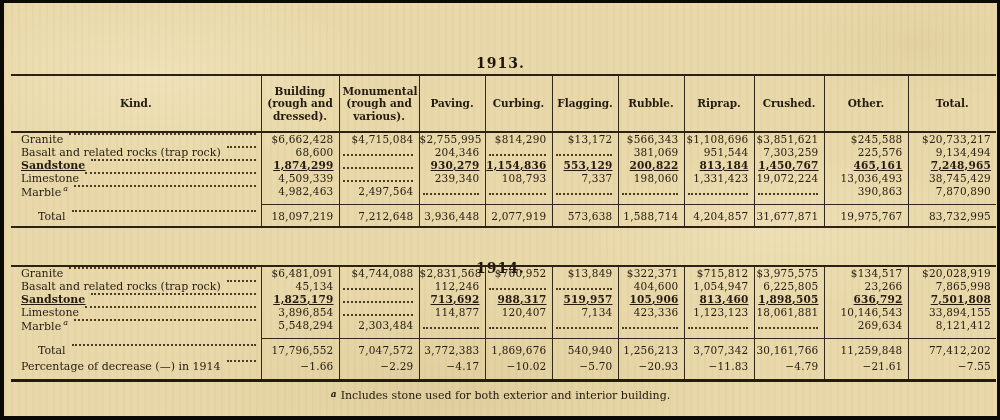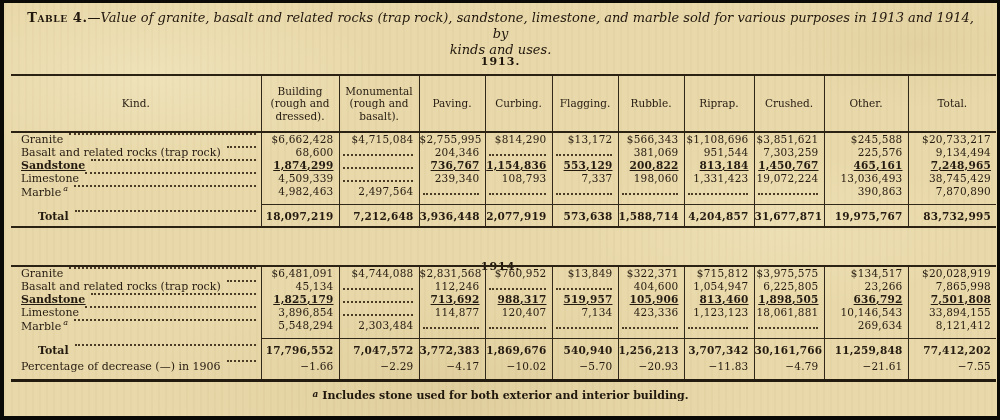--- a/index.html
+++ b/index.html
@@ -18,67 +18,63 @@
     border-left:4px solid #0c0a07;
     border-right:3px solid #0c0a07;
     border-bottom:4px solid #0c0a07;
     font-family:"DejaVu Serif","Liberation Serif",serif;
     color:#241b10;
   }
   .title { position:absolute; top:7px; left:18px; width:957px; text-align:center;
            font-size:13px; line-height:16px; font-style:italic; color:#20170d; }
   .title .tlabel { font-style:normal; font-variant:small-caps; letter-spacing:.6px; font-weight:bold; }
   .section-head { position:absolute; left:0; width:100%; text-align:center;
-                  font-weight:bold; font-size:11px; letter-spacing:1px; color:#1e150b; }
+                  font-weight:bold; font-size:14px; letter-spacing:1px; color:#1e150b; }
   #head-1913 { top:52px; }
   #head-1914 { top:257px; }
 
   table { position:absolute; left:7px; width:985px; border-collapse:collapse; table-layout:fixed;
           border-top:2px solid #2c2214; }
   #table-1913 { top:71px;  border-bottom:2px solid #2c2214; }
   #table-1914 { top:262px; border-bottom:3px solid #241b10; }
 
   th, td { border-left:1px solid #32281a; }
   th:first-child, td:first-child { border-left:none; }
 
   thead th { height:57px; vertical-align:middle; text-align:center;
-             font-weight:normal; font-size:10.5px; line-height:12.5px; padding:2px 3px;
+             font-weight:bold; font-size:10.5px; line-height:12.5px; padding:2px 3px;
              border-bottom:2px solid #2c2214; color:#241b10; }
 
   td { vertical-align:bottom; font-size:10.5px; height:13px; line-height:13px; }
   td.num { text-align:right; padding-right:5px; letter-spacing:.2px; white-space:nowrap; }
   td.kind { text-align:left; font-size:11px; }
   .kwrap { display:flex; align-items:flex-start; padding-left:10px; }
   .klabel { white-space:nowrap; }
   .klabel sup { font-style:italic; font-size:8px; line-height:8px; margin-left:2px; }
   .kfill { flex:1 1 auto; min-width:8px; border-bottom:2px dotted #4a3b24; margin:0 5px 2px 6px; height:2px; }
   .num .edots { border-bottom:2px dotted #4a3b24; height:2px; margin:0 1px 3px 3px; }
 
   tr.bold td, tr.bold .klabel { font-weight:bold;text-decoration:underline; }
   tr.lastdata td { padding-bottom:6px; }
   tr.totrow td.num { border-top:1px solid #32281a; }
-  tr.totrow td { padding-top:5px; padding-bottom:3px;font-weight:bold; }
+  tr.totrow td { padding-top:5px; padding-bottom:3px; }
   tr.totrow .kwrap { padding-left:27px; }
   tr.pctrow td { padding-bottom:6px; }
   tr.pctrow .kwrap { padding-left:10px; }
 
   .footnote { position:absolute; top:386px; left:0; width:100%; text-align:center;
               font-size:11px; color:#20170d; }
   .footnote .fnsup { font-style:italic; font-size:9px; vertical-align:2px; margin-right:4px; font-weight:bold; }
-  .fnbold { font-weight:bold; }
+  .fnbold { font-weight:normal; }
 </style>
 </head>
 <body>
 
 <div class="page">
 
-  <div class="title">
-    <span class="tlabel">Table 4.</span><span>—Value of granite, basalt and related rocks (trap rock), sandstone, limestone, and marble sold for various purposes in 1913 and 1914, by</span>
-    <div>kinds and uses.</div>
-  </div>
 
   <div class="section-head" id="head-1913">1913.</div>
 
   <table id="table-1913">
     <colgroup>
       <col style="width:250px">
         <col style="width:78px">
         <col style="width:80px">
         <col style="width:66px">
       <col style="width:67px">
@@ -86,21 +82,21 @@
         <col style="width:66px">
         <col style="width:70px">
       <col style="width:70px">
         <col style="width:84px">
         <col style="width:88px">
     </colgroup>
     <thead>
       <tr>
         <th>Kind.</th>
         <th>Building (rough and dressed).</th>
-        <th>Monumental (rough and basalt).</th>
+        <th>Monumental (rough and various).</th>
         <th>Paving.</th>
         <th>Curbing.</th>
         <th>Flagging.</th>
         <th>Rubble.</th>
         <th>Riprap.</th>
         <th>Crushed.</th>
         <th>Other.</th>
         <th>Total.</th>
       </tr>
     </thead>
@@ -151,21 +147,21 @@
           <td class="kind">
             <div class="kwrap">
               <span class="klabel">Sandstone</span>
               <span class="kfill"></span>
             </div>
           </td>
           <td class="num">1,874,299</td>
           <td class="num">
             <div class="edots"></div>
           </td>
-          <td class="num">736,767</td>
+          <td class="num">930,279</td>
           <td class="num">1,154,836</td>
           <td class="num">553,129</td>
           <td class="num">200,822</td>
           <td class="num">813,184</td>
           <td class="num">1,450,767</td>
           <td class="num">465,161</td>
           <td class="num">7,248,965</td>
         </tr>
         <tr class="drow">
           <td class="kind">
@@ -381,21 +377,21 @@
           <td class="num">540,940</td>
           <td class="num">1,256,213</td>
           <td class="num">3,707,342</td>
           <td class="num">30,161,766</td>
           <td class="num">11,259,848</td>
           <td class="num">77,412,202</td>
         </tr>
         <tr class="pctrow">
           <td class="kind">
             <div class="kwrap">
-              <span class="klabel">Percentage of decrease (—) in 1906</span>
+              <span class="klabel">Percentage of decrease (—) in 1914</span>
               <span class="kfill"></span>
             </div>
           </td>
           <td class="num">−1.66</td>
           <td class="num">−2.29</td>
           <td class="num">−4.17</td>
           <td class="num">−10.02</td>
           <td class="num">−5.70</td>
           <td class="num">−20.93</td>
           <td class="num">−11.83</td>

